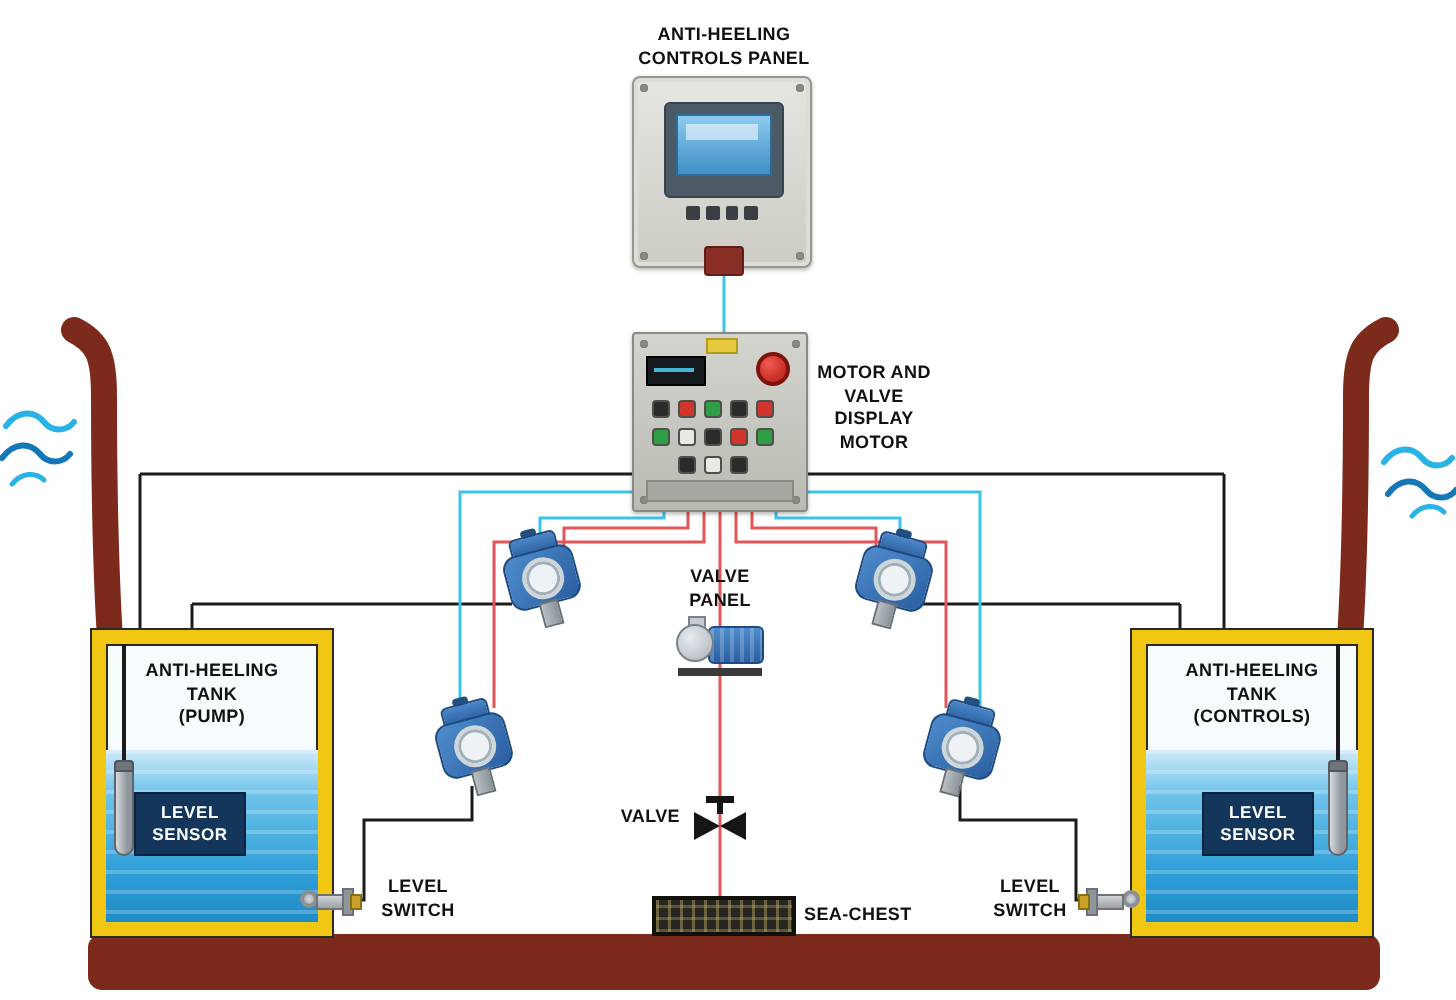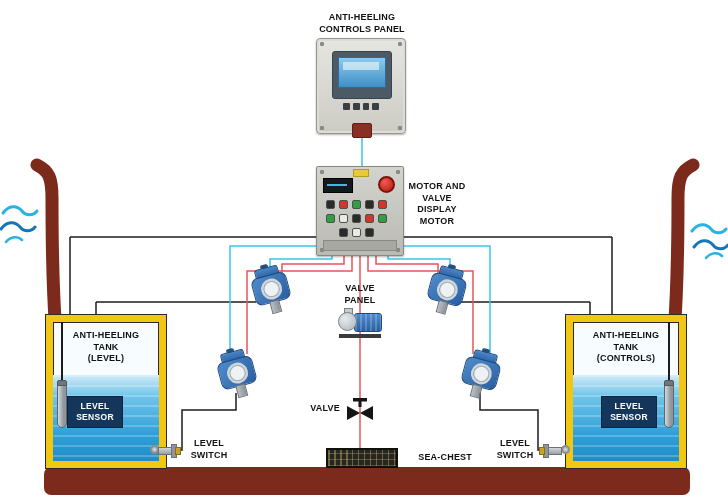--- a/index.html
+++ b/index.html
@@ -11,21 +11,21 @@
 
   
   .lbl {
     position:absolute; z-index:6; font-size:9px; font-weight:700; color:#111;
     text-align:center; line-height:1.28; letter-spacing:.2px; white-space:nowrap;
   }
   .lbl-display  { left:310px; top:12px;  width:104px; }
   .lbl-controls { left:404px; top:181px; width:66px; }
   .lbl-pump     { left:336px; top:283px; width:48px; }
   .lbl-valve    { left:294px; top:403px; width:46px; text-align:right; }
-  .lbl-seachest { left:402px; top:452px; width:70px; text-align:right; }
+  .lbl-seachest { left:402px; top:452px; width:70px; text-align:left; }
   .lbl-switch-port { left:186px; top:438px; width:46px; }
   .lbl-switch-stbd { left:492px; top:438px; width:46px; }
 
   
   .display-panel {
     position:absolute; z-index:4; left:316px; top:38px; width:88px; height:94px;
     background:linear-gradient(#e6e6e1,#cmc) ; background:linear-gradient(#e6e6e1,#cccbc4);
     border:1px solid #96968f; border-radius:4px;
     box-shadow: inset 0 0 0 2px #dddcd6, 0 1px 2px rgba(0,0,0,.3);
   }
@@ -257,21 +257,21 @@
     <div>DISPLAY</div>
     <div>MOTOR</div>
   </div>
 
   <div class="tank port">
     <div class="tank-water"></div>
     <div class="hang-line port-pos"></div>
     <div class="tank-label">
       <div>ANTI-HEELING</div>
       <div>TANK</div>
-      <div>(LEVEL)</div>
+      <div>(PUMP)</div>
     </div>
     <div class="sensor-cyl port-pos"></div>
     <div class="sensor-box port-pos">
       <div>LEVEL</div>
       <div>SENSOR</div>
     </div>
   </div>
 
   <div class="tank starboard">
     <div class="tank-water"></div>

